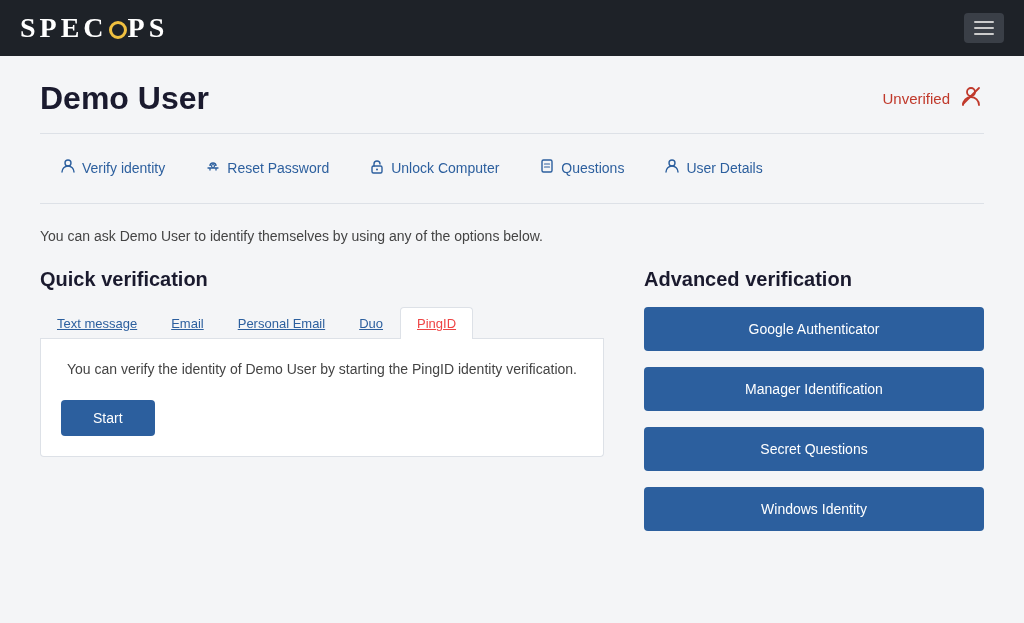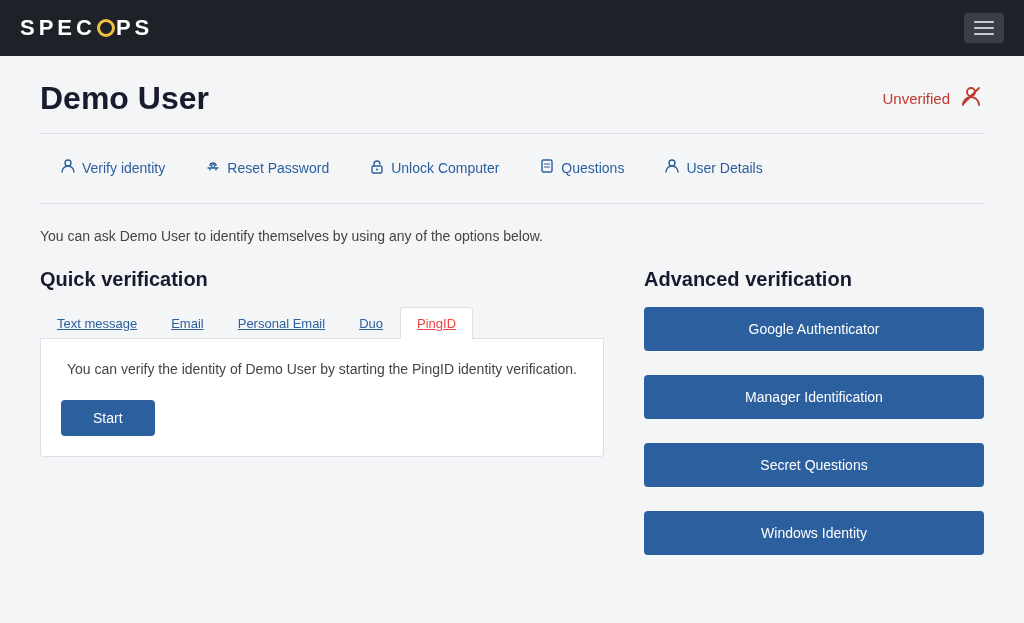--- a/index.html
+++ b/index.html
@@ -13,23 +13,24 @@
       align-items: center;
       justify-content: space-between;
       padding: 0 20px;
     }
     .logo {
       display: flex;
       align-items: center;
     }
     .logo-text {
       color: #fff;
-      font-size: 22px;
+      font-size: 28px;
       font-weight: 700;
       letter-spacing: 4px;
+      font-family: Liberation Serif, serif;
     }
     .logo-o {
       display: inline-block;
       width: 18px;
       height: 18px;
       border-radius: 50%;
       border: 3px solid #f0c040;
       vertical-align: middle;
       margin: 0 1px;
       position: relative;
@@ -195,21 +196,21 @@
       padding: 10px 32px;
       font-size: 14px;
       cursor: pointer;
       font-weight: 500;
     }
 
     
     .advanced-btns {
       display: flex;
       flex-direction: column;
-      gap: 24px;
+      gap: 16px;
     }
     .adv-btn {
       background: #2c5f9e;
       color: #fff;
       border: none;
       border-radius: 4px;
       padding: 14px 20px;
       font-size: 14px;
       cursor: pointer;
       text-align: center;

